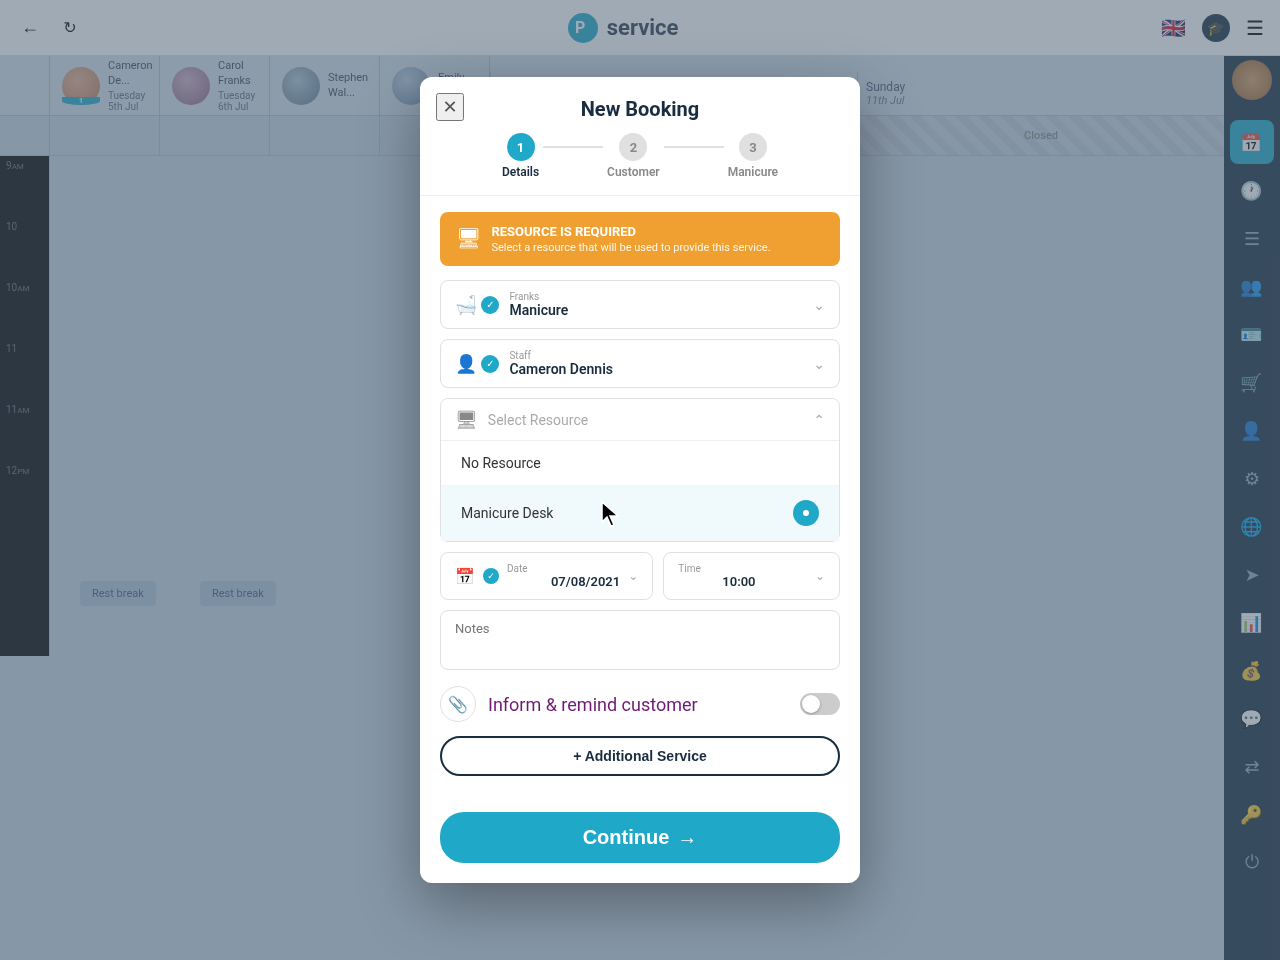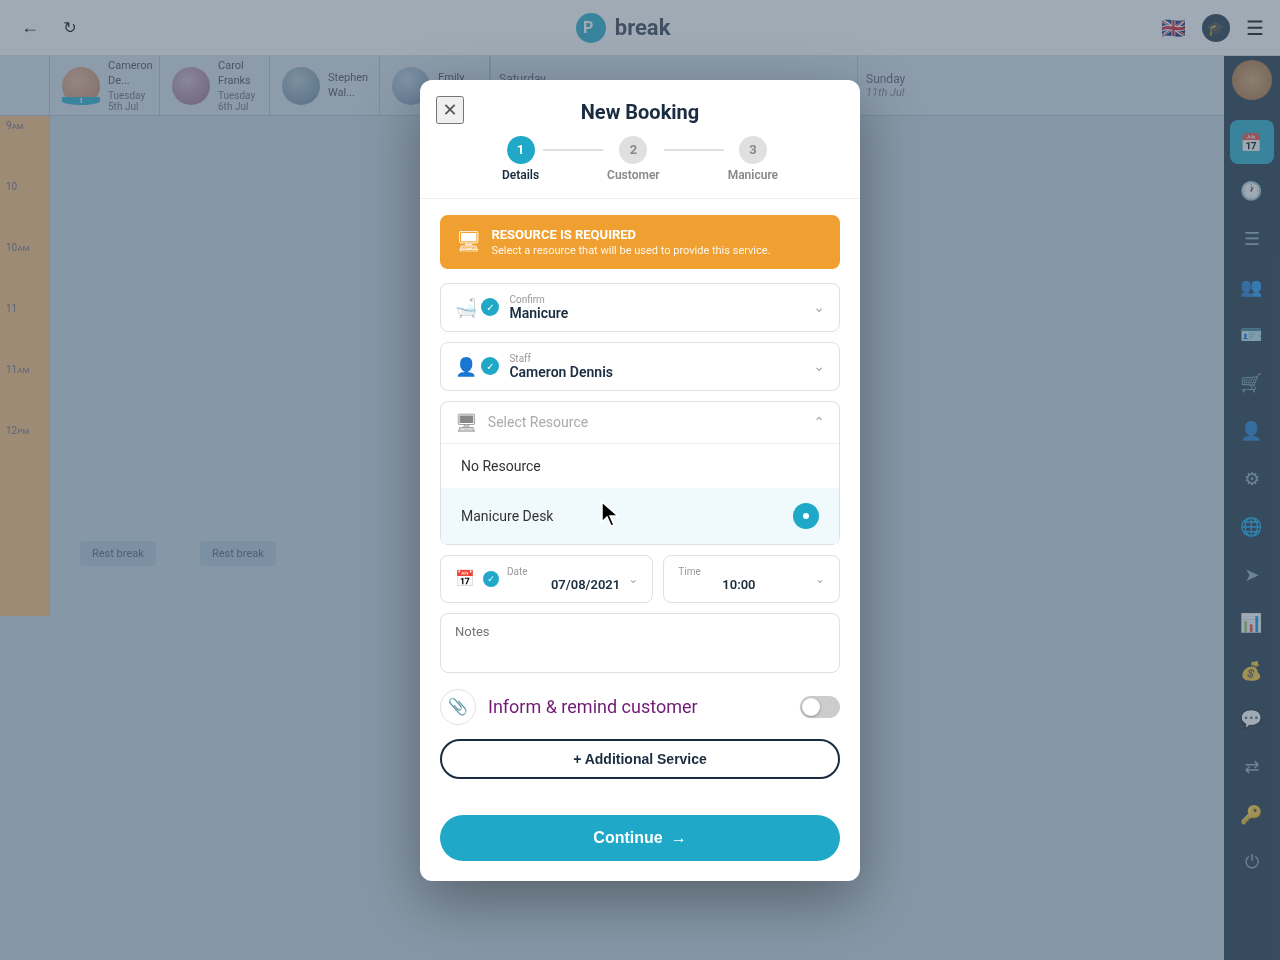--- a/index.html
+++ b/index.html
@@ -527,21 +527,21 @@
     }
 
     
     .continue-btn {
       display: block;
       width: 100%;
       border: none;
       border-radius: 24px;
       padding: 14px;
       text-align: center;
-      font-size: 16px;
+      font-size: 20px;
       font-weight: 700;
       color: white;
       background: #1fa8c8;
       cursor: pointer;
       display: flex;
       align-items: center;
       justify-content: center;
       gap: 8px;
     }
 
@@ -608,21 +608,21 @@
 <div class="bg-calendar"></div>
 
 <div class="top-bar">
   <button class="nav-icon" style="background:none;border:none;font-size:18px;cursor:pointer;">←</button>
   <button class="nav-icon" style="background:none;border:none;font-size:16px;cursor:pointer;">↻</button>
   <div class="top-bar-center">
     <svg class="planfy-icon" viewBox="0 0 32 32">
       <circle cx="16" cy="16" r="15" fill="#1fa8c8"></circle>
       <text x="8" y="21" font-size="16" font-weight="bold" fill="white">P</text>
     </svg>
-    <span class="planfy-logo">break</span>
+    <span class="planfy-logo">service</span>
   </div>
   <div class="top-bar-right">
     <div style="font-size:20px;">🇬🇧</div>
     <div style="font-size:20px;background:#1a2d40;border-radius:50%;width:28px;height:28px;display:flex;align-items:center;justify-content:center;color:white;font-size:14px;">🎓</div>
     <div style="font-size:20px;">☰</div>
   </div>
 </div>
 
 <button class="add-button">+ Add</button>
 
@@ -655,35 +655,50 @@
       <div>
         <div class="staff-name-small">Stephen Wal...</div>
       </div>
     </div>
     <div class="cal-header-staff">
       <div class="staff-avatar-small" style="background:radial-gradient(circle at 40% 35%, #c0d0e0, #7090b0);"></div>
       <div>
         <div class="staff-name-small">Emily Laws</div>
       </div>
     </div>
-    <div style="flex:1; display:flex;">
+    <div style="flex:1; display:flex;align-items:flex-end;">
       <div style="flex:1;border-left:1px solid #b0bec8;padding:8px;display:flex;flex-direction:column;justify-content:center;">
         <div style="font-size:12px;color:#557;">Saturday</div>
         <div style="font-size:11px;color:#778;">10th Jul</div>
       </div>
       <div style="flex:1;border-left:1px solid #b0bec8;padding:8px;display:flex;flex-direction:column;justify-content:center;">
         <div style="font-size:12px;color:#557;">Sunday</div>
         <div style="font-size:11px;color:#778;font-style:italic;">11th Jul</div>
       </div>
     </div>
   </div>
 
+  <div style="display:flex;height:40px;border-bottom:1px solid #b0bec8;">
+    <div style="width:50px;border-right:1px solid #b0bec8;"></div>
+    <div style="width:110px;border-right:1px solid #b0bec8;"></div>
+    <div style="width:110px;border-right:1px solid #b0bec8;"></div>
+    <div style="width:110px;border-right:1px solid #b0bec8;"></div>
+    <div style="width:110px;border-right:1px solid #b0bec8;"></div>
+    <div style="flex:1;display:flex;">
+      <div class="closed-cell" style="flex:1;border-left:1px solid #b0bec8;display:flex;align-items:center;justify-content:center;">
+        <span style="font-size:11px;color:#888;font-weight:500;">Closed</span>
+      </div>
+      <div class="closed-cell" style="flex:1;border-left:1px solid #b0bec8;display:flex;align-items:center;justify-content:center;">
+        <span style="font-size:11px;color:#888;font-weight:500;">Closed</span>
+      </div>
+    </div>
+  </div>
 
   <div style="display:flex;height:500px;">
-    <div style="width:50px;border-right:1px solid #b0bec8;background:#fdba74;padding:4px 6px;">
+    <div style="width:50px;border-right:1px solid #b0bec8;background:#000000;padding:4px 6px;">
       <div style="font-size:10px;color:#667;margin-top:0px;">9<span style="font-size:8px">AM</span></div>
       <div style="margin-top:50px;font-size:10px;color:#667;">10</div>
       <div style="margin-top:50px;font-size:10px;color:#667;">10<span style="font-size:8px">AM</span></div>
       <div style="margin-top:50px;font-size:10px;color:#667;">11</div>
       <div style="margin-top:50px;font-size:10px;color:#667;">11<span style="font-size:8px">AM</span></div>
       <div style="margin-top:50px;font-size:10px;color:#667;">12<span style="font-size:8px">PM</span></div>
     </div>
     <div style="flex:1;background:#c8d5e0;position:relative;">
       <div style="position:absolute;bottom:50px;left:30px;background:#b0c5d5;border-radius:4px;padding:6px 12px;font-size:11px;color:#557;">Rest break</div>
       <div style="position:absolute;bottom:50px;left:150px;background:#b0c5d5;border-radius:4px;padding:6px 12px;font-size:11px;color:#557;">Rest break</div>
@@ -746,21 +761,21 @@
         </div>
       </div>
 
       
       <div class="dropdown-field">
         <div style="position:relative;display:flex;align-items:center;gap:4px;">
           <span style="font-size:18px;color:#888;">🛁</span>
           <div class="dropdown-check">✓</div>
         </div>
         <div class="dropdown-label-block">
-          <div class="dropdown-sublabel">Confirm</div>
+          <div class="dropdown-sublabel">Franks</div>
           <div class="dropdown-value">Manicure</div>
         </div>
         <div class="dropdown-arrow">⌄</div>
       </div>
 
       
       <div class="dropdown-field">
         <div style="position:relative;display:flex;align-items:center;gap:4px;">
           <span style="font-size:18px;color:#888;">👤</span>
           <div class="dropdown-check">✓</div>

